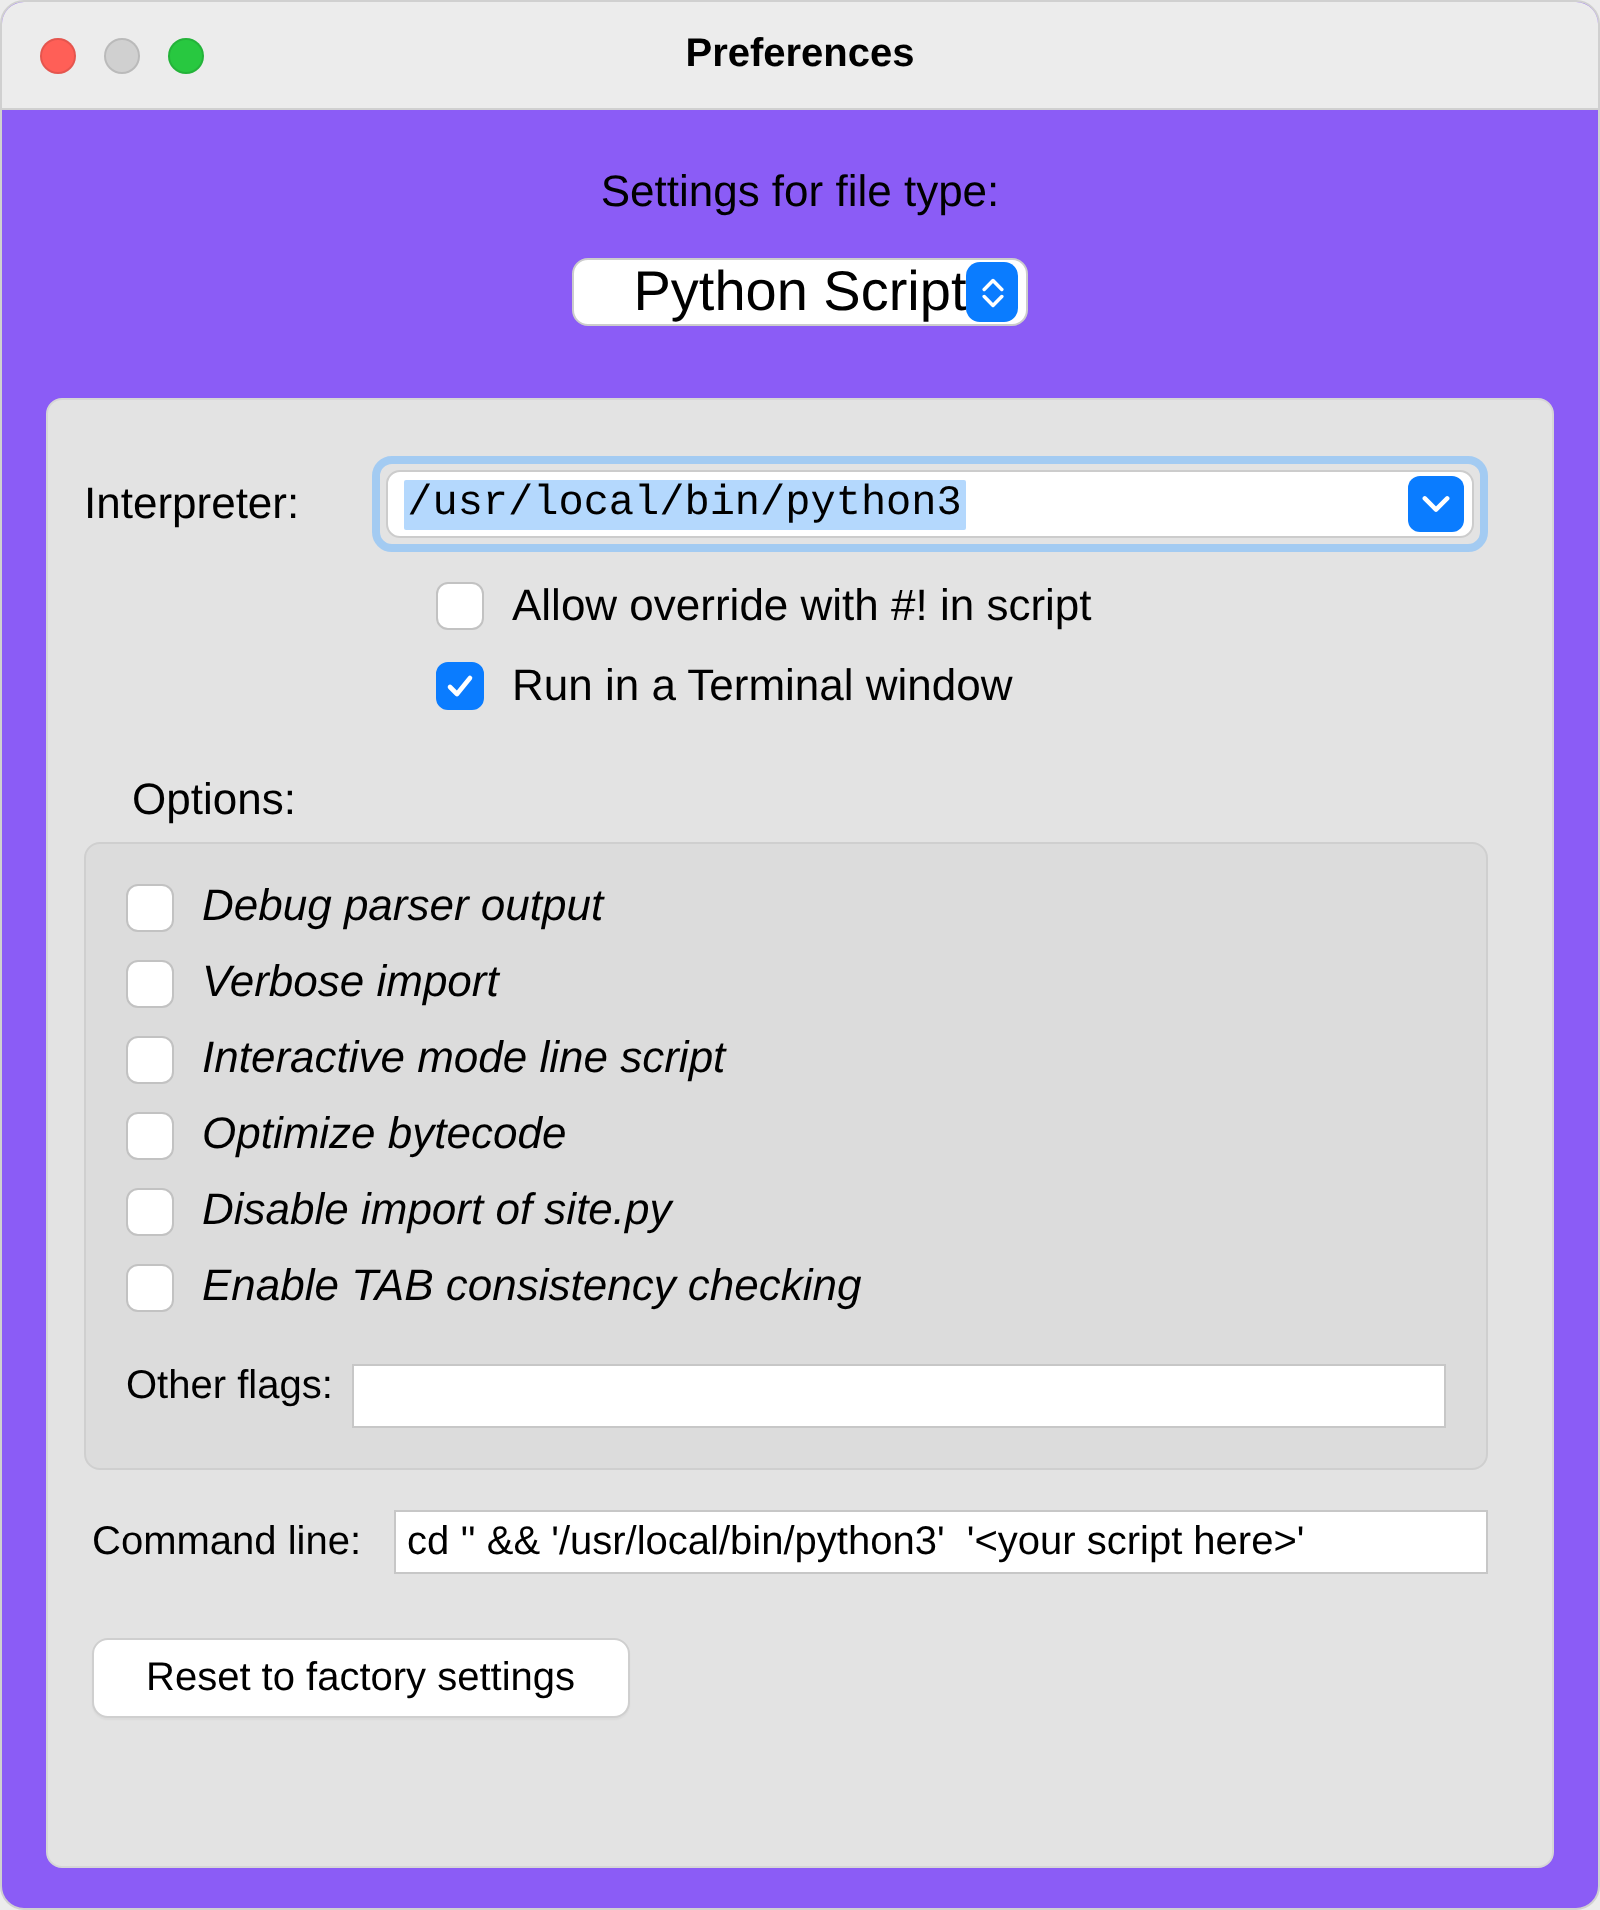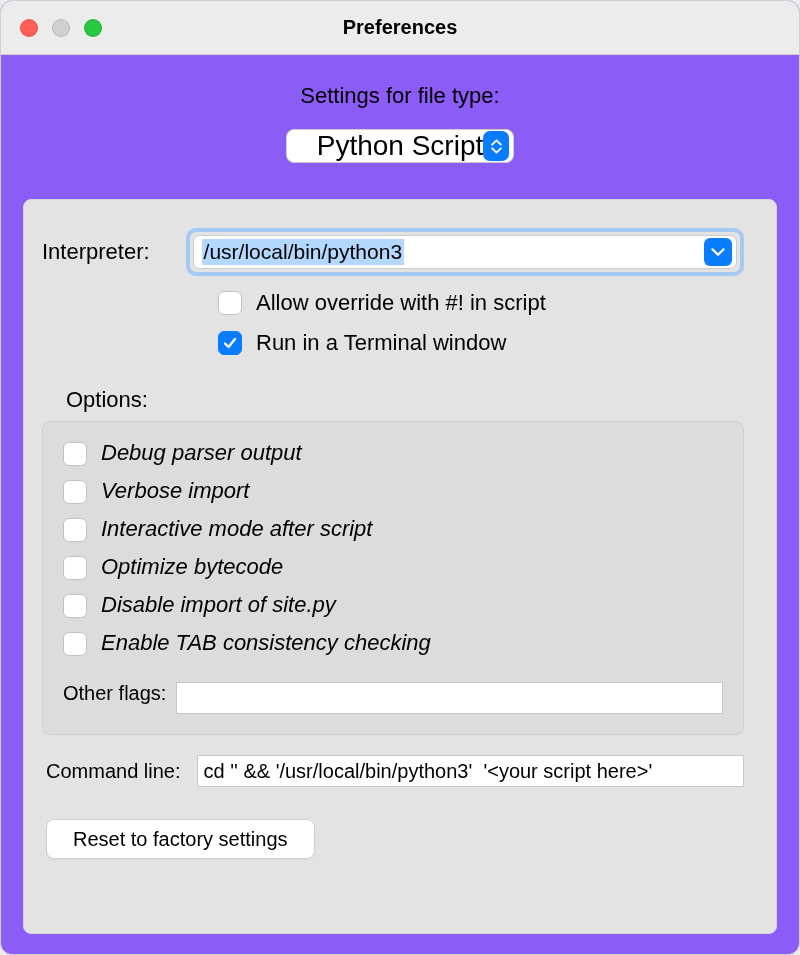--- a/index.html
+++ b/index.html
@@ -149,20 +149,21 @@
       align-items: center;
       justify-content: space-between;
       padding: 0 4px 0 8px;
       font-size: 21px;
     }
 
     .combo-text {
       background: #b4d8fd;
       padding: 1px 2px;
       border-radius: 1px;
+      font-family: Liberation Mono, monospace;
     }
 
     .combo-arrow {
       width: 28px;
       height: 28px;
       background: #0a7cff;
       border-radius: 6px;
       display: flex;
       align-items: center;
       justify-content: center;
@@ -357,21 +358,21 @@
           <div class="checkbox">
             
           </div>
           <span>Verbose import</span>
         </div>
 
         <div class="option-row">
           <div class="checkbox">
             
           </div>
-          <span>Interactive mode after script</span>
+          <span>Interactive mode line script</span>
         </div>
 
         <div class="option-row">
           <div class="checkbox">
             
           </div>
           <span>Optimize bytecode</span>
         </div>
 
         <div class="option-row">

